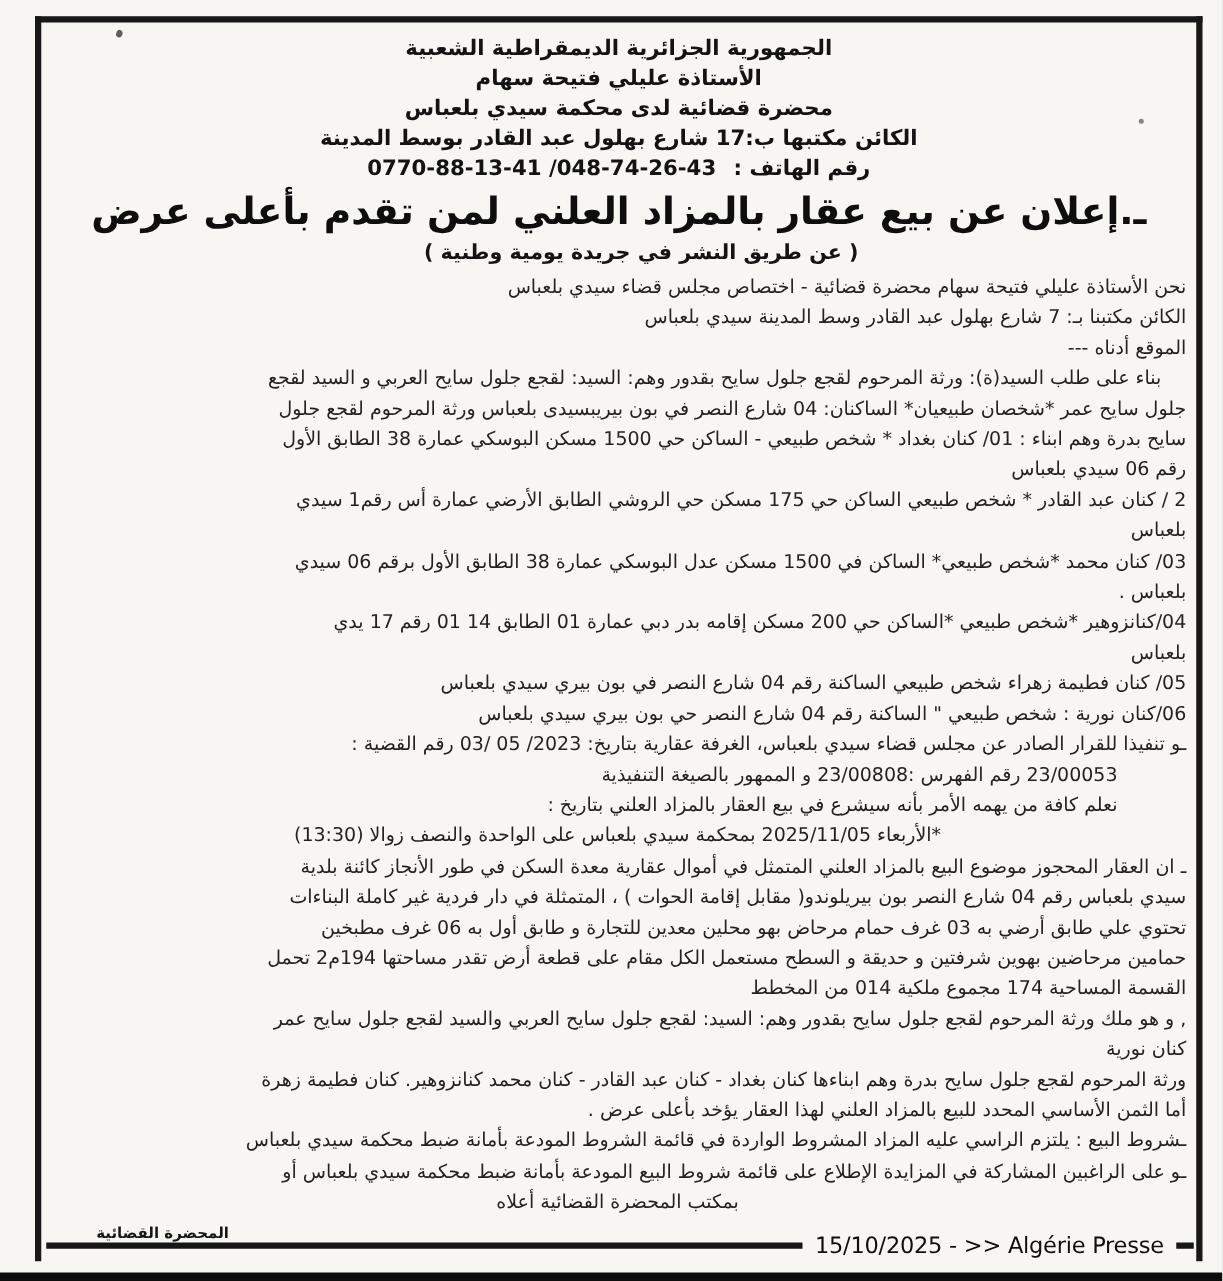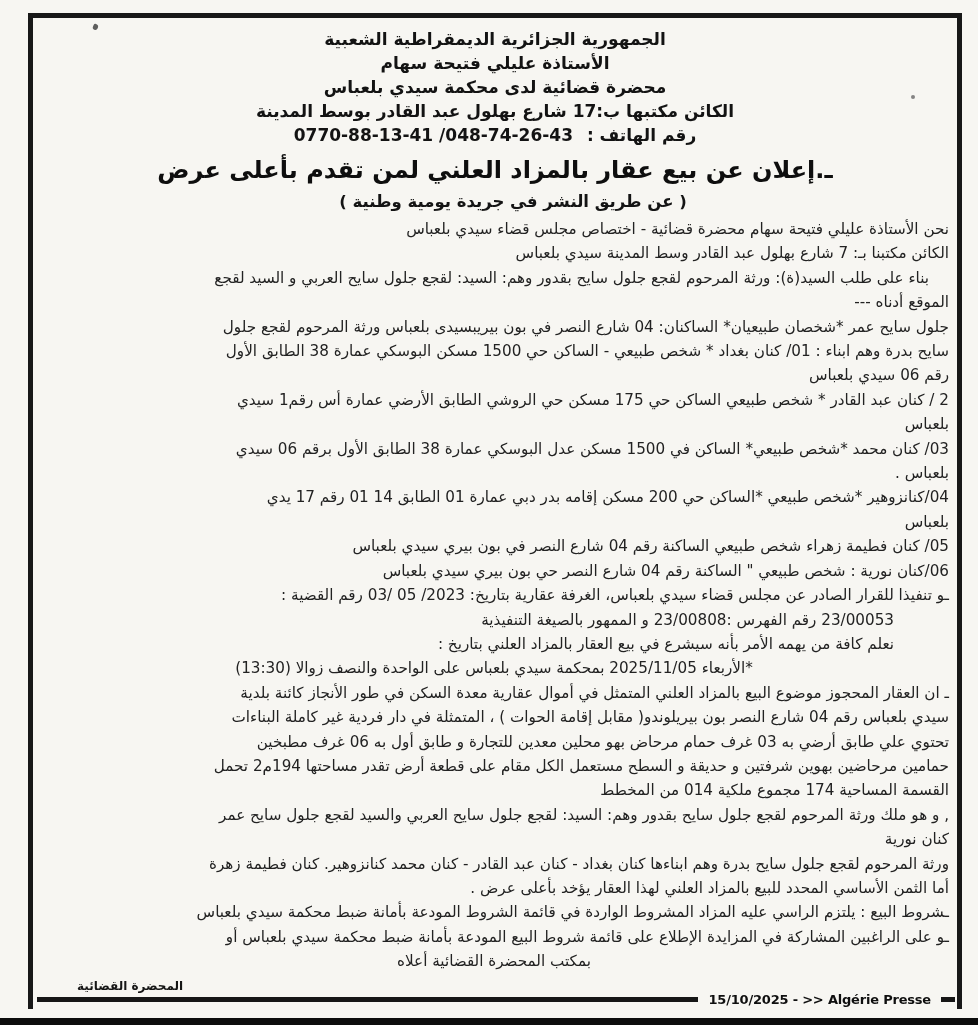--- a/index.html
+++ b/index.html
@@ -10,36 +10,36 @@
   }
   .frame{
     position:absolute;left:28px;top:13px;width:934px;height:996px;
     border:5px solid #181818;border-bottom:none;box-sizing:border-box;
     direction:rtl;
   }
   .header{padding-top:9px;text-align:center;font-weight:bold;font-size:17px;line-height:24px;color:#131313;}
   .hline{white-space:nowrap;}
   .phone .nums{margin-right:8px;text-align:right;}
   .title{
-    text-align:center;font-weight:bold;font-size:24px;line-height:36px;
+    text-align:center;font-weight:bold;font-size:30px;line-height:36px;
     margin-top:5px;color:#0e0e0e;white-space:nowrap;
   }
   .subtitle{text-align:center;font-weight:bold;font-size:16.5px;line-height:24px;margin-top:2px;color:#141414;padding-left:36px;}
   .body{margin-top:3px;padding:0 8px 0 6px;font-size:15.2px;line-height:24.4px;overflow:hidden;color:#222;}
   .ln{text-align:right;white-space:nowrap;}
   .ln.center{text-align:center;}
   .ln.ind1{padding-right:20px;}
   .ln.ind2{padding-right:55px;}
   .signature{position:absolute;left:44px;bottom:16px;font-weight:bold;font-size:12px;color:#161616;}
   .footer-row{
     position:absolute;left:4px;right:2px;bottom:2px;
     display:flex;align-items:center;gap:8px;direction:ltr;
   }
   .rule{flex:1;height:5px;background:#161616;}
-  .credit{font-weight:bold;font-size:13px;letter-spacing:-0.2px;white-space:nowrap;padding:0 2px;color:#0f0f0f;}
+  .credit{font-weight:normal;font-size:18px;letter-spacing:-0.2px;white-space:nowrap;padding:0 2px;color:#0f0f0f;}
   .rule-end{width:14px;height:5px;background:#161616;}
   .bottom-bar{position:absolute;left:0;top:1018px;width:978px;height:7px;background:#0d0d0d;}
   .speck{position:absolute;}
   .speck1{left:93px;top:24px;width:5px;height:6px;background:#444;border-radius:40% 60% 50% 50%;transform:rotate(24deg);opacity:.85;}
   .speck2{left:911px;top:95px;width:4px;height:4px;background:#666;border-radius:50%;opacity:.8;}
 </style>
 </head>
 <body>
 
 <div class="page">
@@ -58,22 +58,22 @@
         <span class="nums" dir="ltr">0770-88-13-41 /048-74-26-43</span>
       </div>
     </div>
 
     <div class="title">ـ.إعلان عن بيع عقار بالمزاد العلني لمن تقدم بأعلى عرض</div>
     <div class="subtitle">( عن طريق النشر في جريدة يومية وطنية )</div>
 
     <div class="body">
         <div class="ln">نحن الأستاذة عليلي فتيحة سهام محضرة قضائية - اختصاص مجلس قضاء سيدي  بلعباس</div>
         <div class="ln">الكائن مكتبنا بـ: 7 شارع بهلول عبد القادر وسط المدينة سيدي بلعباس</div>
+        <div class="ln">الموقع أدناه ---</div>
         <div class="ln ind1">بناء على طلب السيد(ة): ورثة المرحوم لقجع جلول سايح بقدور وهم: السيد: لقجع جلول سايح العربي  و السيد لقجع</div>
-        <div class="ln">الموقع أدناه ---</div>
         <div class="ln">جلول سايح عمر *شخصان طبيعيان* الساكنان: 04 شارع النصر في بون بيريبسيدى بلعباس ورثة المرحوم لقجع جلول</div>
         <div class="ln">سايح بدرة وهم ابناء : 01/ كنان بغداد * شخص طبيعي - الساكن حي 1500 مسكن البوسكي عمارة 38 الطابق الأول</div>
         <div class="ln">رقم 06 سيدي بلعباس</div>
         <div class="ln">2 / كنان عبد القادر * شخص طبيعي الساكن حي 175 مسكن حي الروشي الطابق الأرضي عمارة أس رقم1 سيدي</div>
         <div class="ln">بلعباس</div>
         <div class="ln">03/ كنان محمد *شخص طبيعي* الساكن في 1500 مسكن عدل البوسكي عمارة 38 الطابق الأول برقم  06 سيدي</div>
         <div class="ln">بلعباس .</div>
         <div class="ln">04/كنانزوهير *شخص طبيعي *الساكن حي 200 مسكن إقامه بدر دبي عمارة 01 الطابق  ‪01 14‬ رقم 17 يدي</div>
         <div class="ln">بلعباس</div>
         <div class="ln">05/ كنان فطيمة زهراء شخص طبيعي الساكنة رقم 04 شارع النصر في بون بيري سيدي بلعباس</div>

